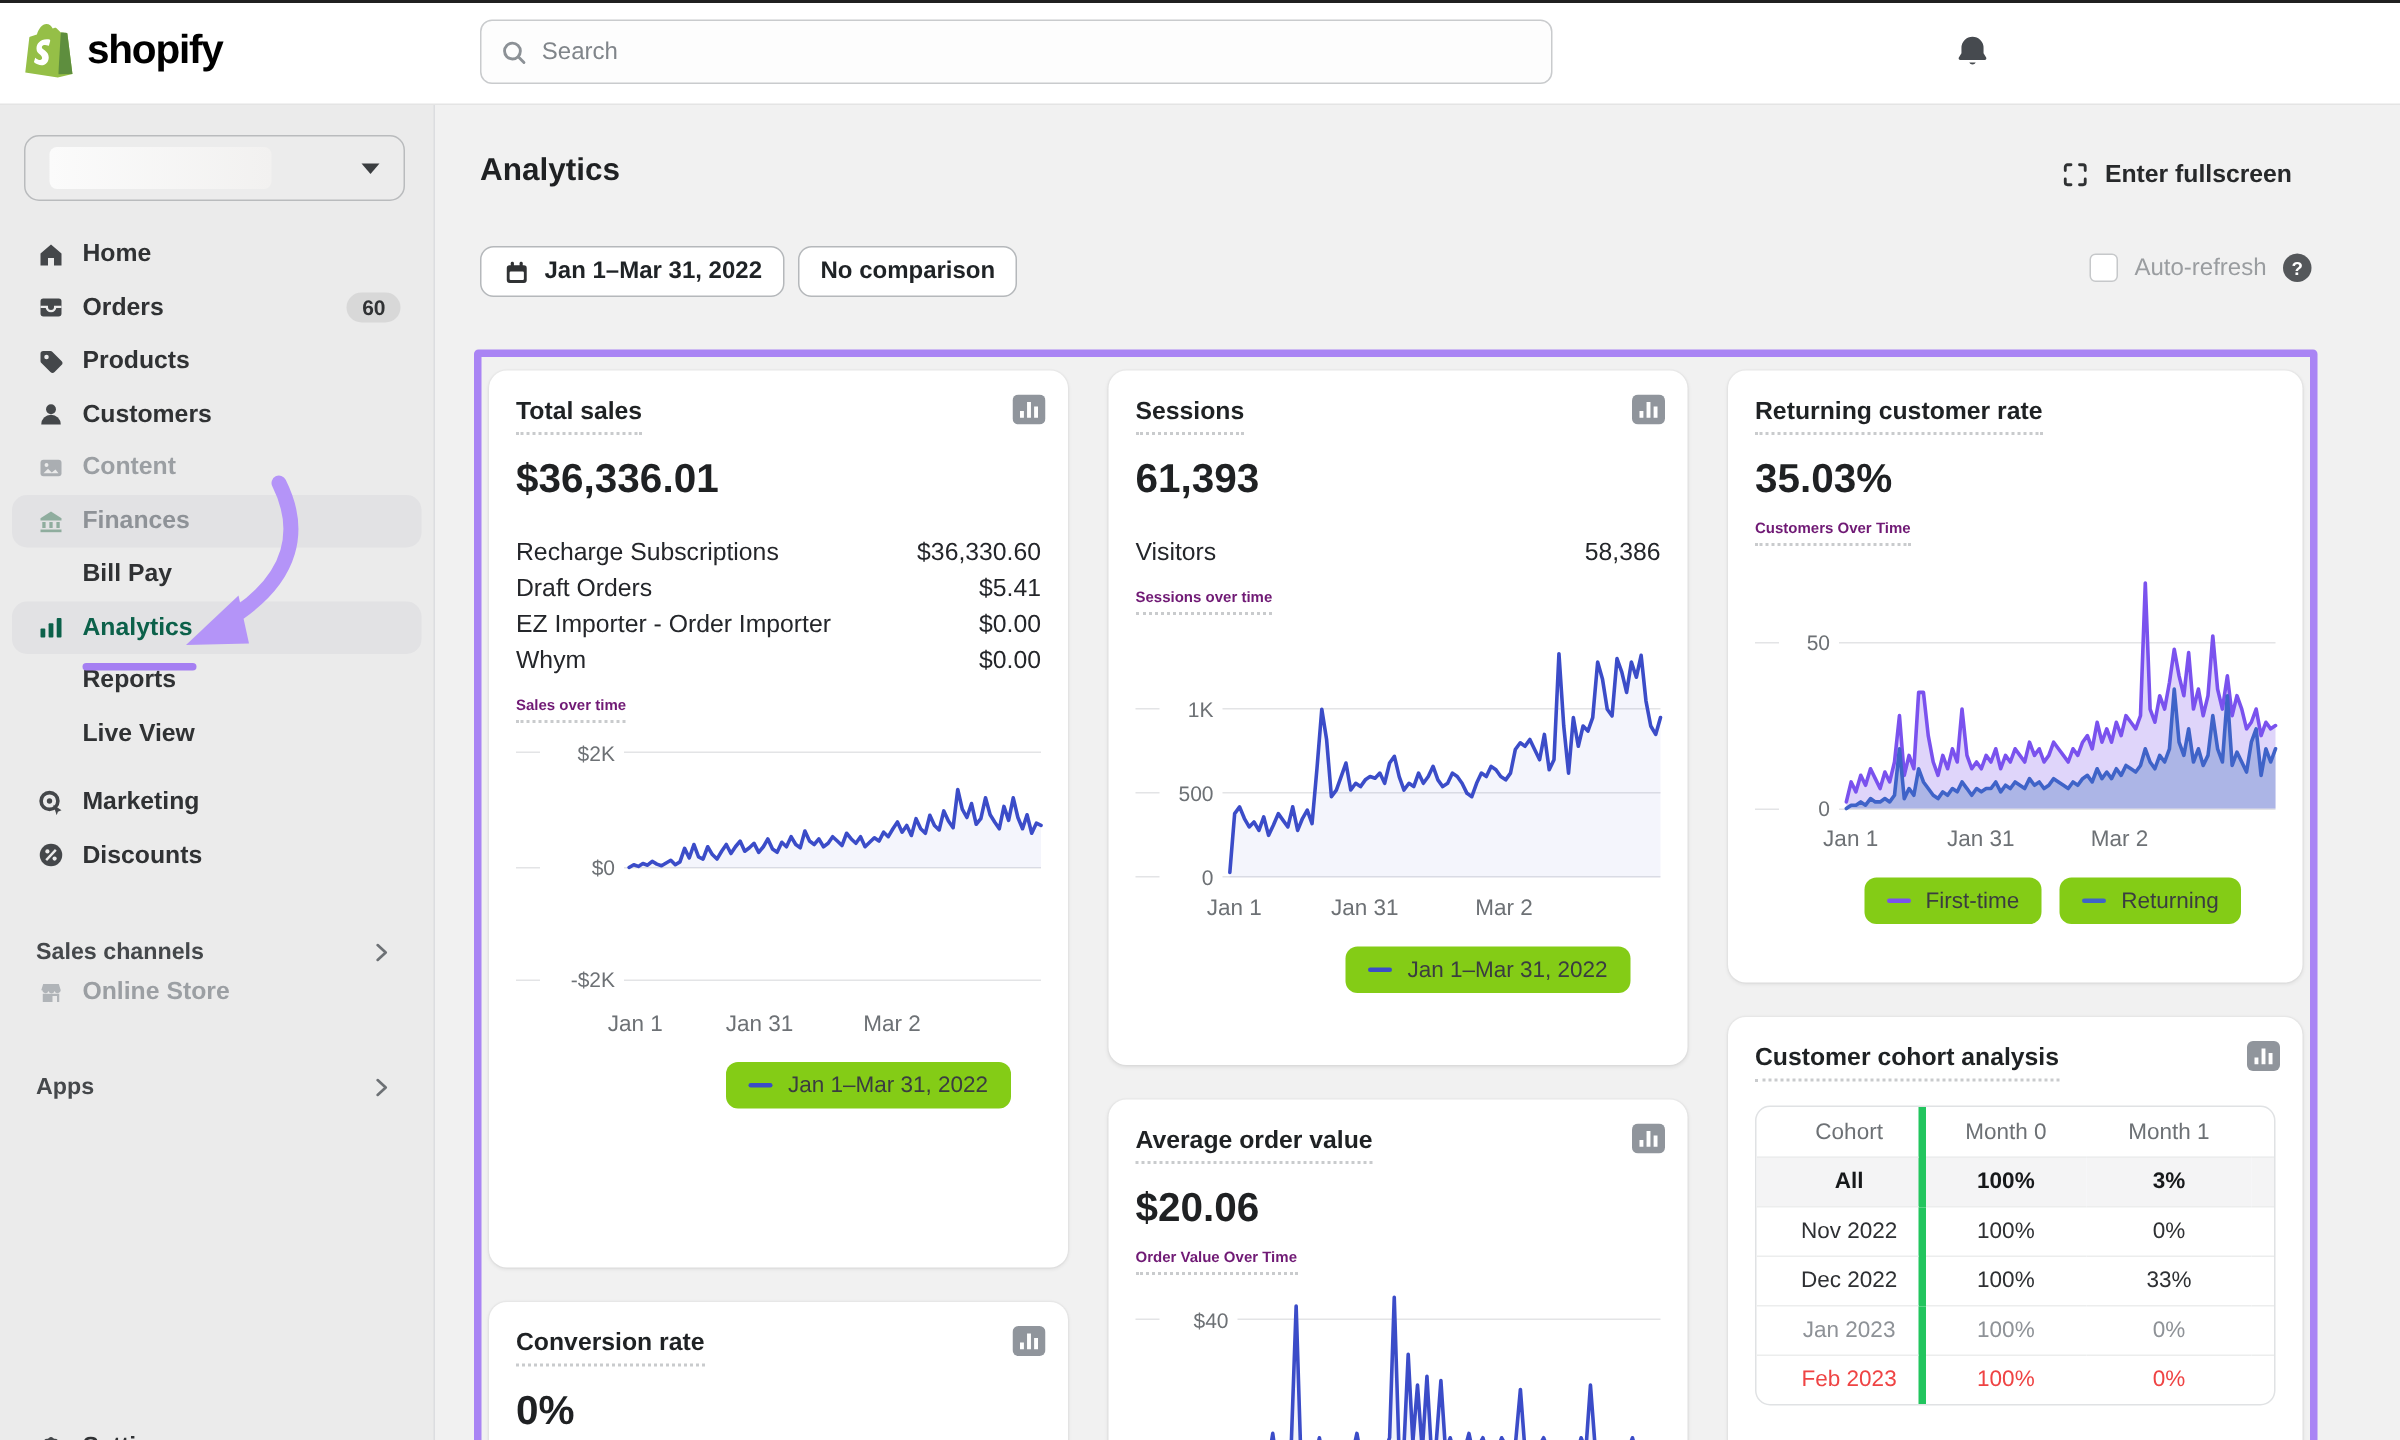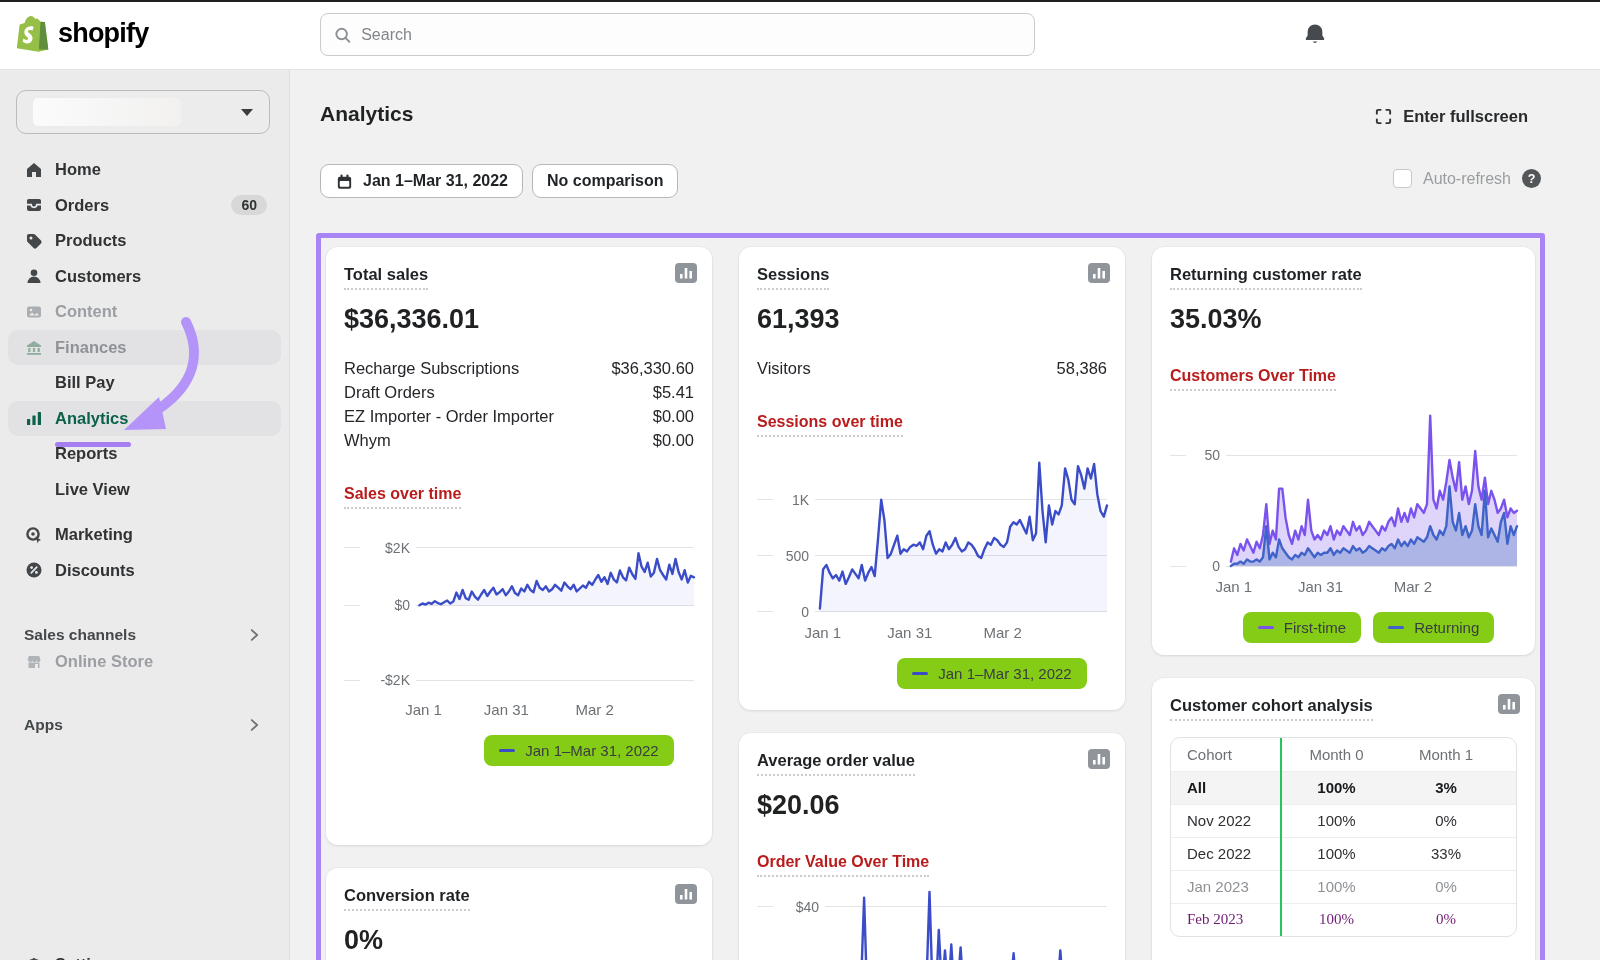--- a/index.html
+++ b/index.html
@@ -56,21 +56,21 @@
   .frame{position:absolute;left:316px;top:233px;width:1229px;height:780px;border:5px solid #a984f4;border-radius:3px;padding:9px 5px;display:grid;grid-template-columns:386px 386px 383px;gap:0 27px;align-items:start;}
   .colm{display:flex;flex-direction:column;gap:23px;}
   .card{background:#fff;border-radius:12px;box-shadow:0 0 0 1px rgba(0,0,0,0.02),0 1px 3px rgba(0,0,0,0.09);padding:18px 18px;position:relative;width:100%;}
   .card-title{display:inline-block;font-size:16.5px;font-weight:700;color:#1f2224;border-bottom:2px dotted #c9cbcd;padding-bottom:4px;}
   .mini-chart-btn{position:absolute;right:15px;top:16px;cursor:pointer;}
   .big-value{font-size:27px;font-weight:700;color:#1f2123;margin-top:14px;}
   .kv{display:flex;justify-content:space-between;align-items:flex-start;font-size:16.5px;color:#24262a;line-height:1.45;}
   .kv .k{max-width:230px;overflow-wrap:anywhere;}
   .kv .v{font-variant-numeric:tabular-nums;}
   .kv-list{margin-top:22px;display:flex;flex-direction:column;}
-  .sub-title{display:inline-block;font-size:16px;font-weight:700;color:#b91c1c;border-bottom:2px dotted #c9cbcd;padding-bottom:4px;margin-top:32px;}
+  .sub-title{display:inline-block;font-size:10px;font-weight:700;color:#701a75;border-bottom:2px dotted #c9cbcd;padding-bottom:4px;margin-top:12px;}
 
   
   .chart{margin-top:10px;}
   .plot{position:relative;}
   .gridrow{position:absolute;left:0;right:0;transform:translateY(-50%);display:flex;align-items:center;gap:6px;}
   .gdash{width:16px;height:1px;background:#e3e4e6;flex:none;}
   .glabel{text-align:right;font-size:14px;color:#6d7175;flex:none;}
   .gline{flex:1;height:1px;background:#e3e4e6;}
   .xlabels{position:relative;height:28px;margin-top:6px;}
   .xlabels span{position:absolute;top:6px;transform:translateX(-50%);font-size:15px;color:#6d7175;white-space:nowrap;}
@@ -79,26 +79,26 @@
   .legend-row.duo{padding-left:50px;}
   .legend-pill{display:inline-flex;align-items:center;gap:10px;background:#84cc16;border-radius:8px;padding:7px 15px;}
   .legend-pill .dash{width:16px;height:3px;border-radius:2px;}
   .legend-pill .ltxt{font-size:15px;color:#3a3d40;}
 
   
   .cohort-wrap{margin-top:16px;border:1px solid #e0e2e4;border-radius:10px;overflow:hidden;width:347px;}
   table.cohort{border-collapse:collapse;width:440px;table-layout:fixed;}
   .cohort th,.cohort td{height:33px;font-size:15px;text-align:center;border-bottom:1px solid #eceded;}
   .cohort th{color:#6d7175;font-weight:400;}
-  .cohort th:first-child,.cohort td:first-child{text-align:left;padding-left:16px;border-right:2px solid #22c55e;}
+  .cohort th:first-child,.cohort td:first-child{text-align:center;padding-left:16px;border-right:5px solid #22c55e;}
   .cohort tr.r-all{background:#f4f4f5;}
   .cohort tr.r-all td{font-weight:700;color:#17191b;}
   .cohort tr.r1 td,.cohort tr.r2 td{color:#2e3033;}
   .cohort tr.r3 td{color:#8e9297;}
-  .cohort tr.r4 td{color:#701a75;border-bottom:none;font-family:Liberation Serif, serif;}
+  .cohort tr.r4 td{color:#ef4444;border-bottom:none;}
 </style>
 </head>
 <body>
 
 <div class="topbar">
   <div class="brand">
     <svg width="34" height="38" viewBox="0 0 40 44">
       <path fill="#95bf47" d="M34 9.5c0-.3-.3-.5-.5-.5l-4.6-.3-3.4-3.4c-.3-.3-.9-.4-1.3-.3l-1.7.5C21.5 3.6 19.9 2 17.6 2c-3.2 0-6.3 3.7-7.5 8.3l-4.8 1.5c-1 .3-1.1.4-1.2 1.4L1 40l25.5 4L38 41.3 34 9.5z"></path>
       <path fill="#5e8e3e" d="M33.5 9c-.1 0-2.4-.2-4.6-.3 0 0-1.7 28-1.8 32.7L38 41.3 34 9.5c0-.3-.2-.5-.5-.5z"></path>
       <path fill="#fff" d="M20.5 15.5l-1 3.6s-1.3-.7-3-.7c-2.4 0-2.5 1.5-2.5 1.9 0 2 5.4 2.8 5.4 7.7 0 3.8-2.4 6.3-5.7 6.3-3.9 0-5.9-2.4-5.9-2.4l1-3.5s2 1.8 3.8 1.8c1.1 0 1.6-.9 1.6-1.6 0-2.7-4.4-2.8-4.4-7.3 0-3.7 2.7-7.3 8.1-7.3 2.1 0 2.6.5 2.6.5z"></path>
@@ -331,21 +331,21 @@
             <span class="v">$0.00</span>
           </div>
         <div class="kv">
             <span class="k">Whym</span>
             <span class="v">$0.00</span>
           </div>
       </div>
       <span class="sub-title">Sales over time</span>
       <div class="chart" id="chart-sales">
           <div class="plot" style="height: 170px;">
-            <div class="gridrow" style="top: 29px;">
+            <div class="gridrow" style="top: 10px;">
               <span class="gdash"></span>
               <span class="glabel" style="width: 44px;">$2K</span>
               <span class="gline"></span>
             </div>
             <div class="gridrow" style="top: 86.7px;">
               <span class="gdash"></span>
               <span class="glabel" style="width: 44px;">$0</span>
               <span class="gline"></span>
             </div>
             <div class="gridrow" style="top: 161.5px;">

